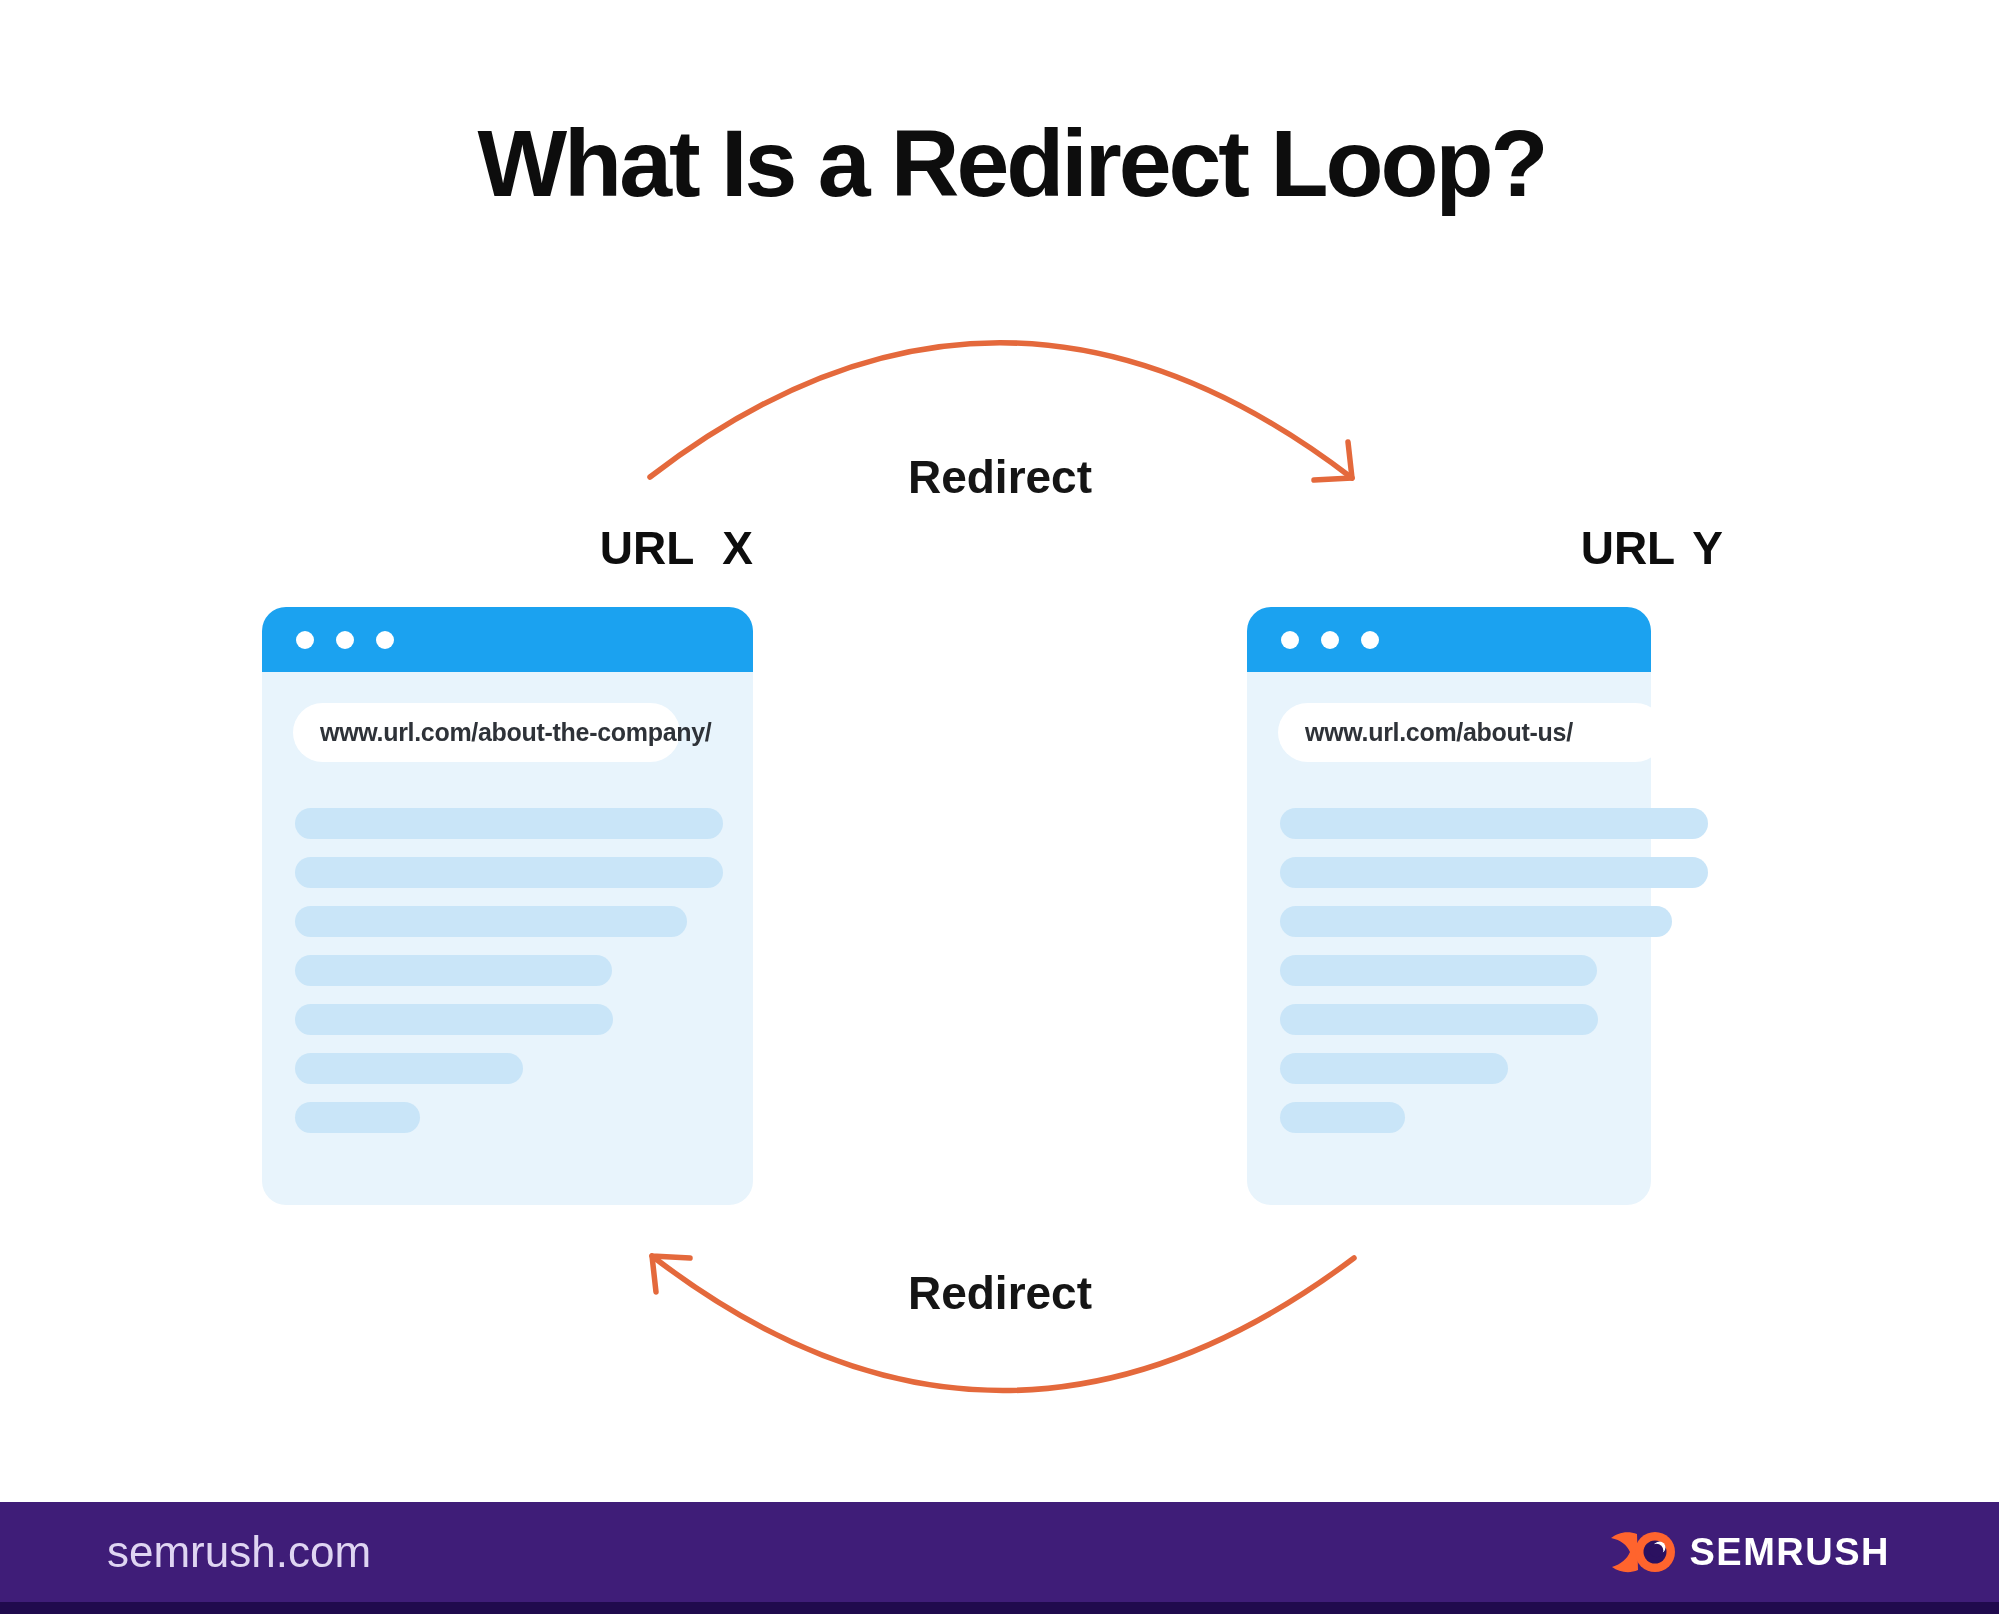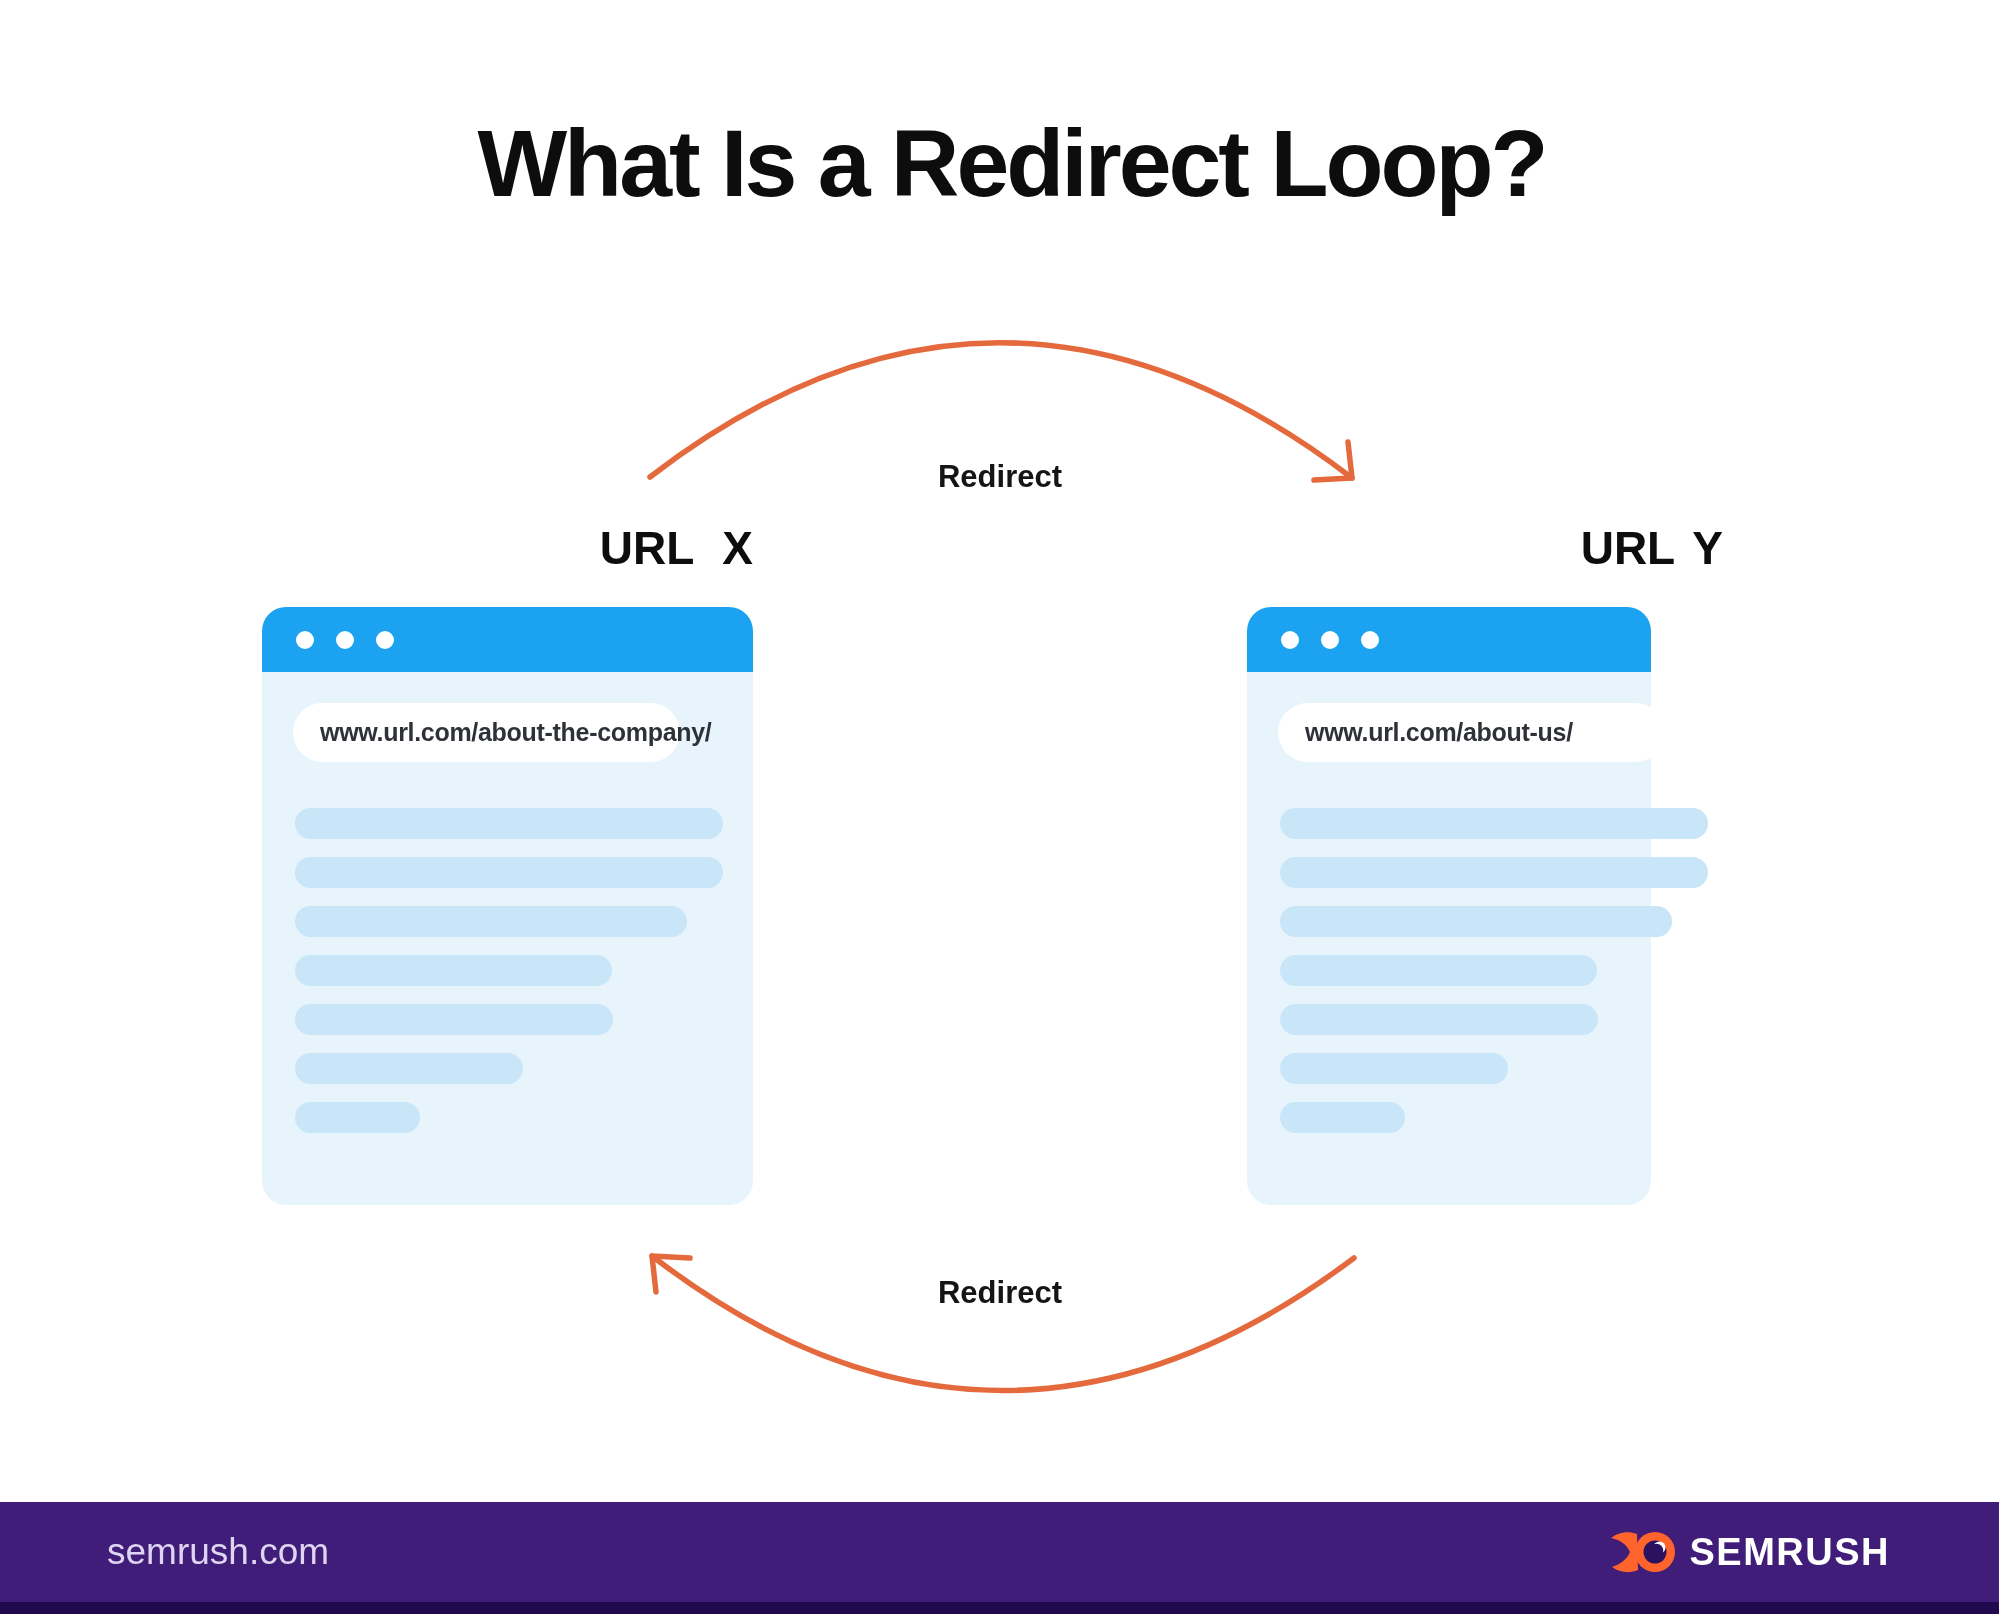--- a/index.html
+++ b/index.html
@@ -9,21 +9,21 @@
     background:#ffffff;font-family:"Liberation Sans","DejaVu Sans",sans-serif;
   }
   .page-title{
     position:absolute;top:100px;left:0;width:100%;text-align:center;
     font-size:95px;font-weight:bold;letter-spacing:-3px;color:var(--title-color,#0d0d0d);
     margin:12px;line-height:1.08;
   }
   .arrow-layer{position:absolute;left:0;top:0;width:1999px;height:1614px;pointer-events:none;}
   .redirect-label{
     position:absolute;width:400px;text-align:center;
-    font-size:31px;font-weight:600;color:#151515;line-height:54px;
+    font-size:46px;font-weight:600;color:#151515;line-height:54px;
   }
   .redirect-label.top{left:800px;top:450px;}
   .redirect-label.bottom{left:800px;top:1266px;}
   .url-label{
     position:absolute;top:521px;text-align:right;font-size:46px;font-weight:bold;
     color:#0d0d0d;line-height:54px;white-space:pre;
   }
   .url-label.x{left:262px;width:491px;word-spacing:16px;}
   .url-label.y{left:1247px;width:476px;word-spacing:6px;}
   .browser{position:absolute;top:607px;height:598px;}
@@ -53,21 +53,21 @@
   .footer{
     position:absolute;left:0;top:1502px;width:100%;height:100px;
     background:var(--footer-purple,#3f1d78);
   }
   .footer-strip{
     position:absolute;left:0;top:1602px;width:100%;height:12px;
     background:var(--footer-strip,#200a4d);
   }
   .footer-site{
     position:absolute;left:107px;top:0;height:100px;line-height:100px;
-    font-size:37px;color:#dfd5f2;
+    font-size:44px;color:#dfd5f2;
   }
   .footer-logo{
     position:absolute;right:109px;top:0;height:100px;display:flex;align-items:center;
   }
   .footer-logo svg{display:block;margin-right:12px;}
   .brand-text{
     font-size:38px;font-weight:bold;color:#ffffff;letter-spacing:1.5px;
   }
 </style>
 </head>

